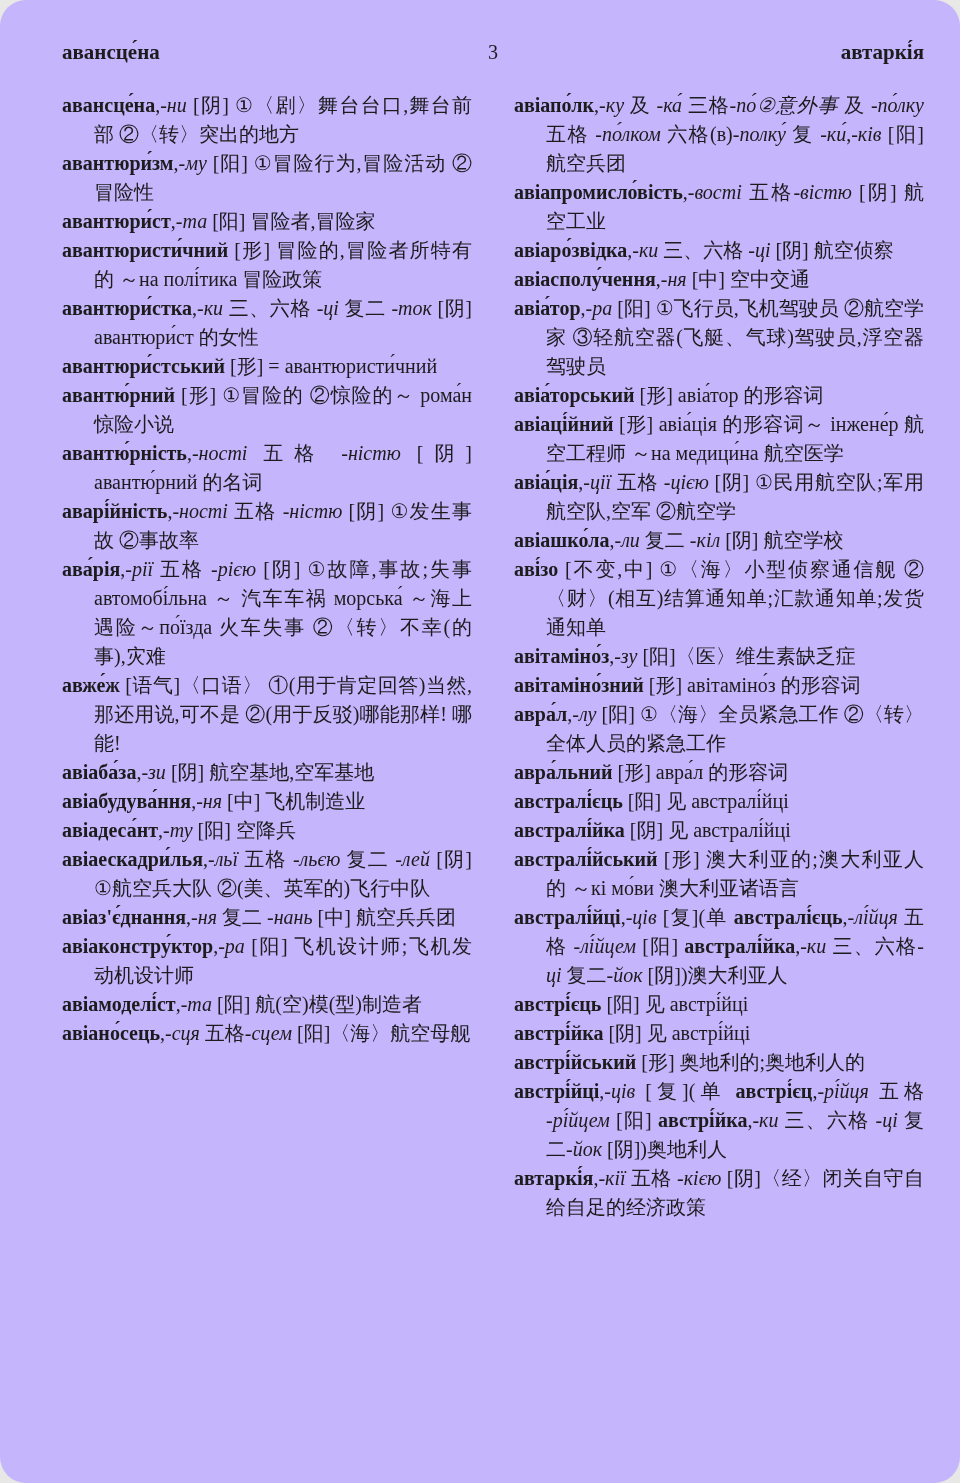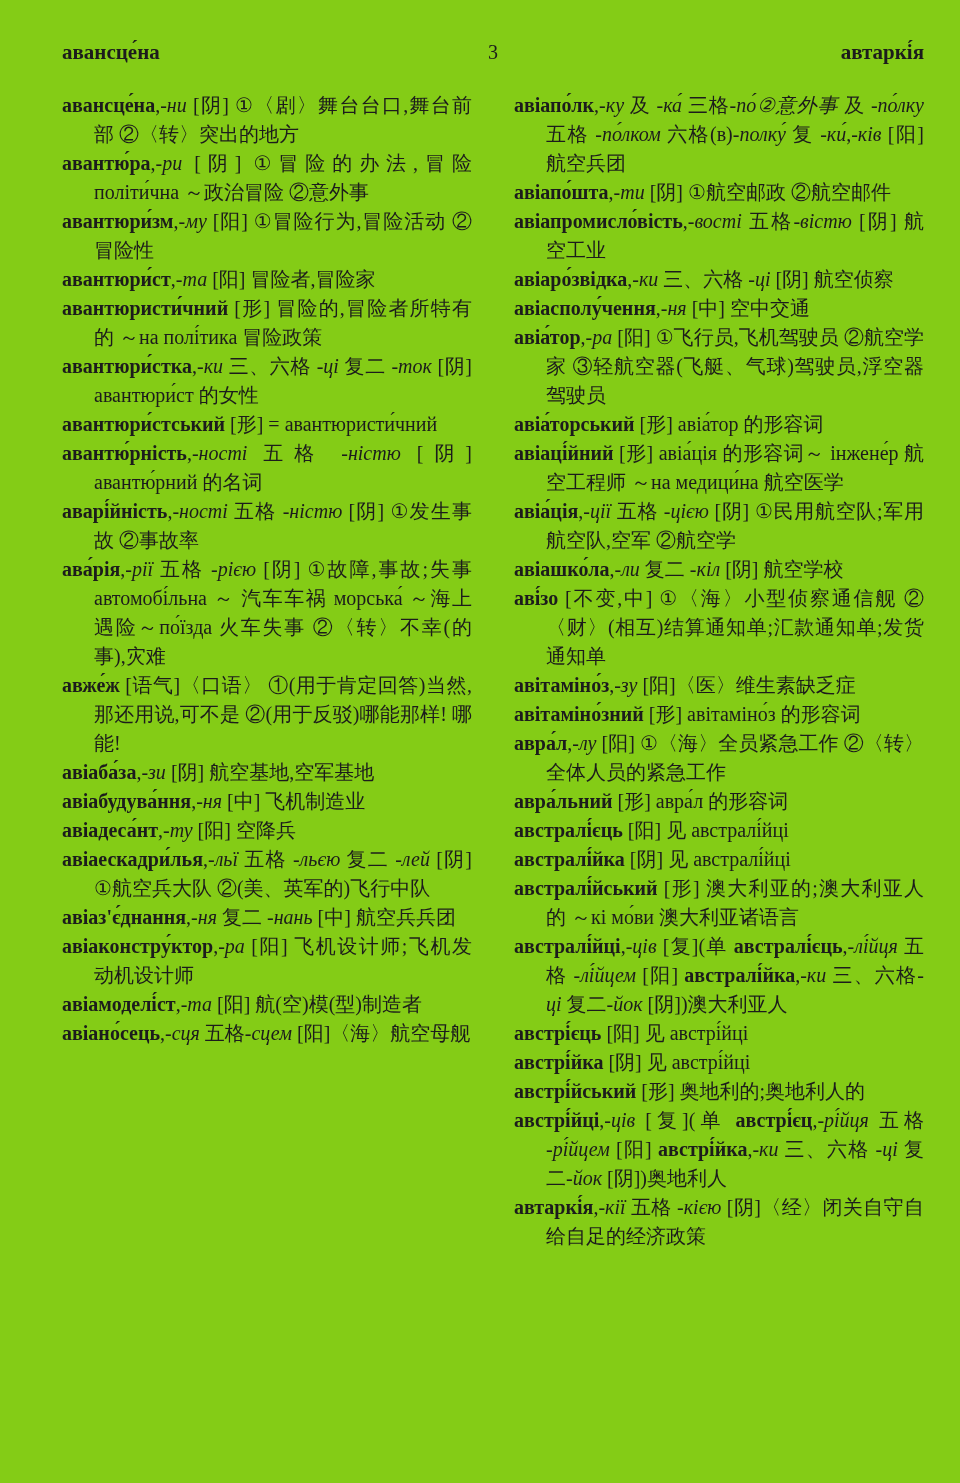--- a/index.html
+++ b/index.html
@@ -1,25 +1,26 @@
 <!DOCTYPE html>
 <html><head>
 <meta charset="utf-8">
 <style>
   html,body{margin:0;padding:0;background:#e8e8e6;}
   .page{
     position:relative;
     width:960px;height:1483px;
     margin:0 auto;
-    background:#84cc16;
+    background:#c4b5fd;
     font-family:"Liberation Serif","DejaVu Serif",serif;
     color:#1c1c1c;
     box-sizing:border-box;
     padding:40px 36px 16px 62px;
     overflow:hidden;
+    border-radius:26px;
   }
   header.runhead{
     display:flex;
     align-items:baseline;
     font-size:21px;
     font-weight:700;
     margin-bottom:26px;
   }
   .guide-left{flex:1;text-align:left;}
   .page-num{flex:0 0 auto;font-weight:400;font-size:20px;}
@@ -50,42 +51,41 @@
 
 <div class="page">
   <header class="runhead">
     <span class="guide-left">авансце́на</span>
     <span class="page-num">3</span>
     <span class="guide-right">автаркі́я</span>
   </header>
   <main class="cols">
     <section class="col" id="col-left">
         <p class="entry"><b class="hw">авансце́на</b>,<i>-ни</i> [阴] ①〈剧〉舞台台口,舞台前部 ②〈转〉突出的地方</p>
-        <p class="entry"><b class="hw">авантю́ра</b>,<i>-ри</i> [阴] ①冒险的办法,冒险 політи́чна ～政治冒险 ②意外事</p>
         <p class="entry"><b class="hw">авантюри́зм</b>,<i>-му</i> [阳] ①冒险行为,冒险活动 ②冒险性</p>
         <p class="entry"><b class="hw">авантюри́ст</b>,<i>-та</i> [阳] 冒险者,冒险家</p>
         <p class="entry"><b class="hw">авантюристи́чний</b> [形] 冒险的,冒险者所特有的 ～на полі́тика 冒险政策</p>
         <p class="entry"><b class="hw">авантюри́стка</b>,<i>-ки</i> 三、六格 <i>-ці</i> 复二 <i>-ток</i> [阴] авантюри́ст 的女性</p>
         <p class="entry"><b class="hw">авантюри́стський</b> [形] = авантюристи́чний</p>
+        <p class="entry"><b class="hw">авантю́рний</b> [形] ①冒险的 ②惊险的～ рома́н 惊险小说</p>
         <p class="entry"><b class="hw">авантю́рність</b>,<i>-ності</i> 五格 <i>-ністю</i> [阴] авантю́рний 的名词</p>
         <p class="entry"><b class="hw">аварі́йність</b>,<i>-ності</i> 五格 <i>-ністю</i> [阴] ①发生事故 ②事故率</p>
         <p class="entry"><b class="hw">ава́рія</b>,<i>-рії</i> 五格 <i>-рією</i> [阴] ①故障,事故;失事 автомобі́льна ～ 汽车车祸 морська́ ～海上遇险～по́їзда 火车失事 ②〈转〉不幸(的事),灾难</p>
         <p class="entry"><b class="hw">авже́ж</b> [语气]〈口语〉 ①(用于肯定回答)当然,那还用说,可不是 ②(用于反驳)哪能那样! 哪能!</p>
         <p class="entry"><b class="hw">авіаба́за</b>,<i>-зи</i> [阴] 航空基地,空军基地</p>
         <p class="entry"><b class="hw">авіабудува́ння</b>,<i>-ня</i> [中] 飞机制造业</p>
         <p class="entry"><b class="hw">авіадеса́нт</b>,<i>-ту</i> [阳] 空降兵</p>
         <p class="entry"><b class="hw">авіаескадри́лья</b>,<i>-льї</i> 五格 <i>-льєю</i> 复二 <i>-лей</i> [阴] ①航空兵大队 ②(美、英军的)飞行中队</p>
         <p class="entry"><b class="hw">авіаз'є́днання</b>,<i>-ня</i> 复二 <i>-нань</i> [中] 航空兵兵团</p>
         <p class="entry"><b class="hw">авіаконстру́ктор</b>,<i>-ра</i> [阳] 飞机设计师;飞机发动机设计师</p>
         <p class="entry"><b class="hw">авіамоделі́ст</b>,<i>-та</i> [阳] 航(空)模(型)制造者</p>
         <p class="entry"><b class="hw">авіано́сець</b>,<i>-сця</i> 五格<i>-сцем</i> [阳]〈海〉航空母舰</p>
       </section>
     <section class="col" id="col-right">
         <p class="entry"><b class="hw">авіапо́лк</b>,<i>-ку</i> 及 <i>-ка́</i> 三格<i>-по́②意外事</i> 及 <i>-по́лку</i> 五格 <i>-по́лком</i> 六格(в)<i>-полку́</i> 复 <i>-ки́</i>,<i>-ків</i> [阳] 航空兵团</p>
-        <p class="entry"><b class="hw">авіапо́шта</b>,<i>-ти</i> [阴] ①航空邮政 ②航空邮件</p>
         <p class="entry"><b class="hw">авіапромисло́вість</b>,<i>-вості</i> 五格<i>-вістю</i> [阴] 航空工业</p>
         <p class="entry"><b class="hw">авіаро́звідка</b>,<i>-ки</i> 三、六格 <i>-ці</i> [阴] 航空侦察</p>
         <p class="entry"><b class="hw">авіасполу́чення</b>,<i>-ня</i> [中] 空中交通</p>
         <p class="entry"><b class="hw">авіа́тор</b>,<i>-ра</i> [阳] ①飞行员,飞机驾驶员 ②航空学家 ③轻航空器(飞艇、气球)驾驶员,浮空器驾驶员</p>
         <p class="entry"><b class="hw">авіа́торський</b> [形] авіа́тор 的形容词</p>
         <p class="entry"><b class="hw">авіаці́йний</b> [形] авіа́ція 的形容词～ інжене́р 航空工程师 ～на медици́на 航空医学</p>
         <p class="entry"><b class="hw">авіа́ція</b>,<i>-ції</i> 五格 <i>-цією</i> [阴] ①民用航空队;军用航空队,空军 ②航空学</p>
         <p class="entry"><b class="hw">авіашко́ла</b>,<i>-ли</i> 复二 <i>-кіл</i> [阴] 航空学校</p>
         <p class="entry"><b class="hw">аві́зо</b> [不变,中] ①〈海〉小型侦察通信舰 ②〈财〉(相互)结算通知单;汇款通知单;发货通知单</p>
         <p class="entry"><b class="hw">авітаміно́з</b>,<i>-зу</i> [阳]〈医〉维生素缺乏症</p>

